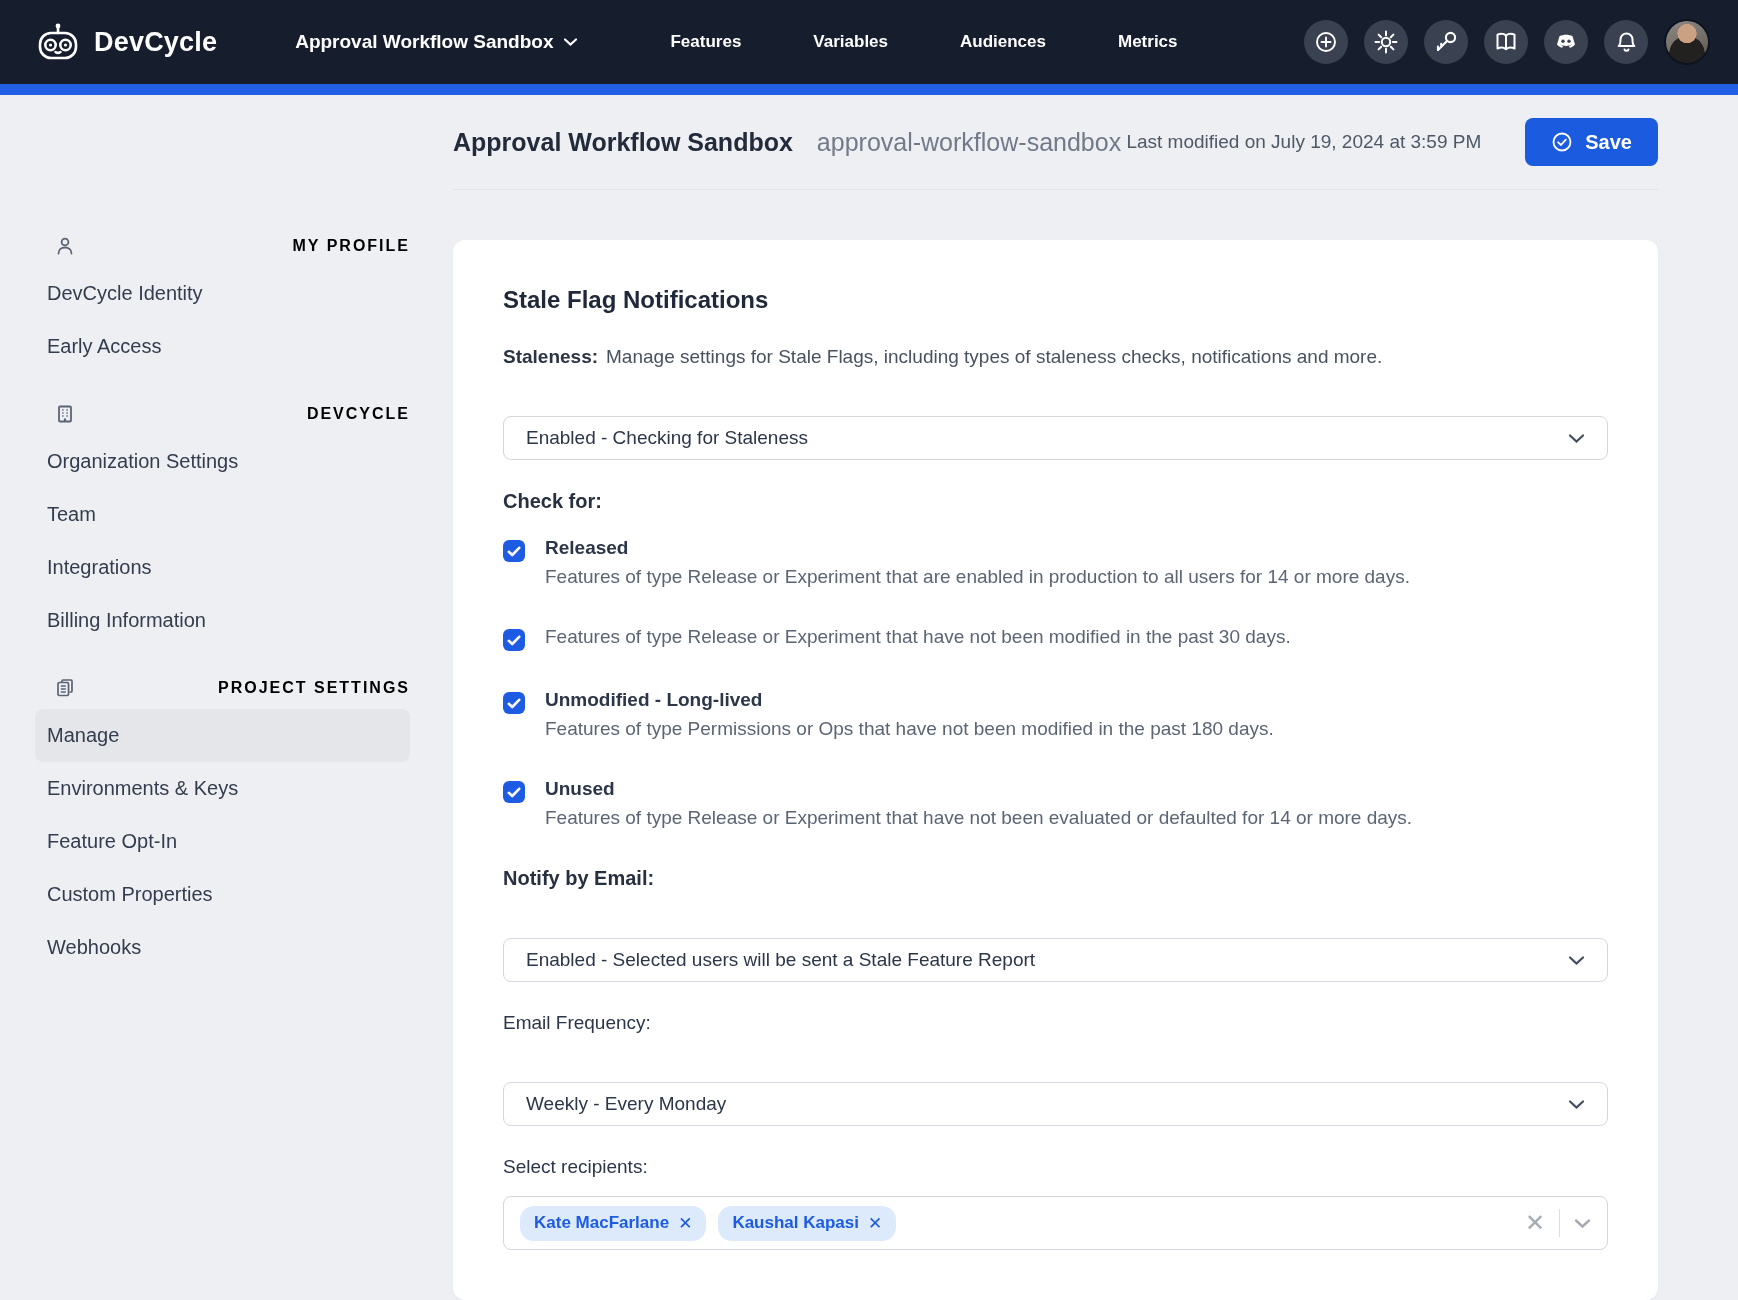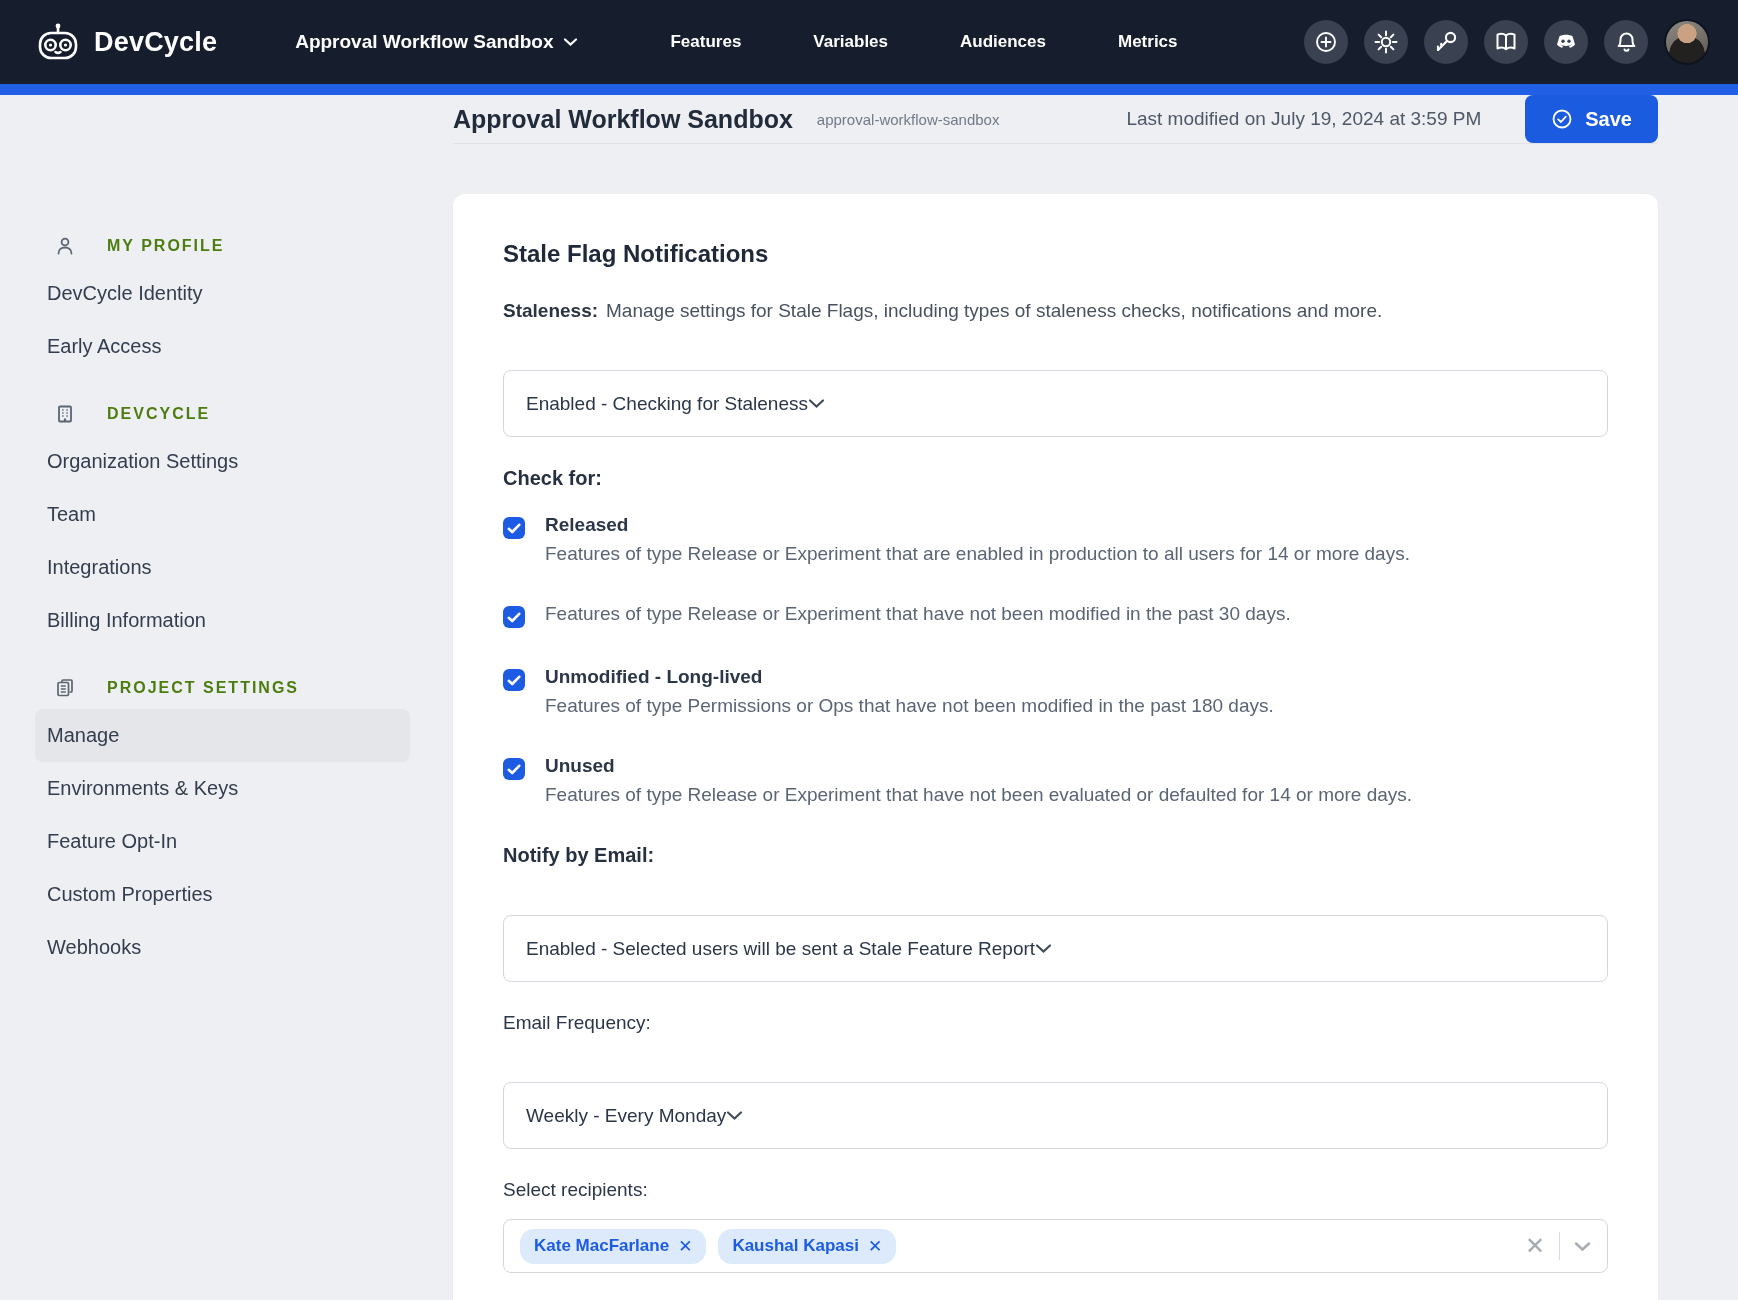--- a/index.html
+++ b/index.html
@@ -22,42 +22,42 @@
   .blue-strip { height:11px; background:#2160e4; }
 
   
   .page { display:flex; height:1205px; }
   .sidebar { width:453px; flex:0 0 453px; padding:140px 43px 0 35px; }
   .content-col { flex:1; padding-right:80px; display:flex; flex-direction:column; }
 
   
   .page-header { height:103px; display:flex; align-items:center; border-bottom:1px solid #e0e2e7; }
   .page-title { font-size:25px; font-weight:700; color:#222b3a; }
-  .page-slug { font-size:15px; color:#717a88; margin-left:24px; }
+  .page-slug { font-size:25px; color:#717a88; margin-left:24px; }
   .last-modified { font-size:19px; color:#4e5866; margin-left:auto; }
   .save-btn { margin-left:44px; background:#1b5be0; color:#fff; border:none; border-radius:8px;
               height:48px; padding:0 26px; font-size:20px; font-weight:700; display:flex; align-items:center; gap:12px;
               font-family:inherit; cursor:pointer; }
 
   
   .side-section { margin-bottom:30px; }
-  .side-section-head { display:flex; align-items:center; gap:31px; padding-left:19px; margin-bottom:10px; color:#4d7c0f; }
+  .side-section-head { display:flex; align-items:center; gap:31px; padding-left:19px; margin-bottom:10px; color:#000000;justify-content:space-between; }
   .side-section-label { font-size:16px; font-weight:700; letter-spacing:2px; }
   .side-item { height:53px; display:flex; align-items:center; padding:0 12px; font-size:20px; color:#333d4d; border-radius:8px; cursor:pointer; }
   .side-item.active { background:#e4e6ea; }
 
   
   .card { background:#ffffff; border-radius:12px; margin-top:50px; padding:46px 50px 50px 50px;
           box-shadow:0 1px 2px rgba(20,30,50,.05); }
   .card-title { font-size:24px; font-weight:700; color:#20293a; margin-bottom:32px; }
   .staleness-line { font-size:19px; color:#48525f; margin-bottom:24px; }
   .staleness-line .lbl { font-weight:700; color:#2b3443; margin-right:8px; }
 
-  .select-box { height:67px; border:1px solid #d3d6dc; border-radius:8px; display:flex; align-items:center;
-                padding:0 22px; cursor:pointer; background:#fff;margin-top:48px; }
+  .select-box { height:44px; border:1px solid #d3d6dc; border-radius:8px; display:flex; align-items:center;
+                justify-content:space-between; padding:0 22px; cursor:pointer; background:#fff;margin-top:48px; }
   .select-value { font-size:19px; color:#2b3648; }
 
   .group-label { font-size:20px; font-weight:700; color:#26303f; margin:30px 0 24px; }
   .check-row { display:flex; gap:20px; margin-bottom:38px; }
   .checkbox { width:22px; height:22px; border-radius:6px; background:#1d5ce2; flex:0 0 22px; margin-top:3px;
               display:flex; align-items:center; justify-content:center; cursor:pointer; }
   .check-label { font-size:19px; color:#2b3648; margin-bottom:7px;font-weight:bold; }
   .check-desc { font-size:19px; color:#5b6574; }
 
   .field-label { font-size:19px; color:#2b3648; margin:30px 0 18px; }

